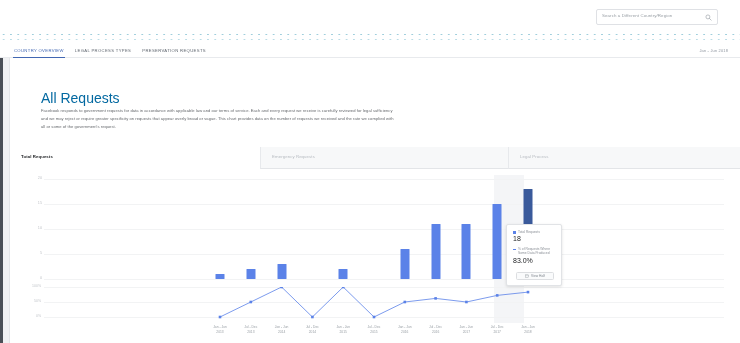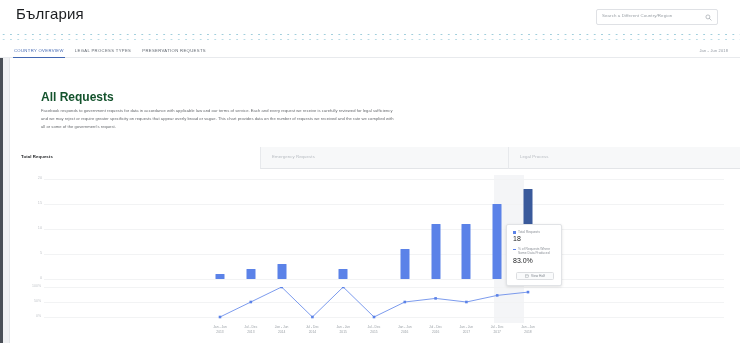--- a/index.html
+++ b/index.html
@@ -77,21 +77,21 @@
   .leftrail .dark {
     position: absolute; left: 0; top: 0; width: 3px; height: 285px;
     background: #4a4f57;
   }
 
   
   .content { position: absolute; left: 10px; top: 58px; width: 730px; height: 285px; background: #fff; }
 
   .section-title {
     position: absolute; left: 31px; top: 32px;
-    font-size: 12px; font-weight: 700; color: #14532d;
+    font-size: 14px; font-weight: 400; color: #0369a1;
   }
   .section-desc {
     position: absolute; left: 31px; top: 49px; width: 353px;
     font-size: 4.1px; line-height: 8.2px; color: #65686c; letter-spacing: .05px;
   }
 
   
   .metric-tabs {
     position: absolute; left: 0; top: 89px; width: 730px; height: 22px;
     display: flex;
@@ -194,21 +194,20 @@
   .tt-btn .ico { width: 4px; height: 4px; }
   .tt-btn .ico svg { display: block; }
   .tt-btn .txt { font-size: 3.3px; color: #828890; white-space: nowrap; }
 </style>
 </head>
 <body>
 
 <div class="page">
 
   <div class="topbar">
-    <div class="country-title">България</div>
 
     <div class="searchbox">
       <div class="ph">Search a Different Country/Region</div>
       <div class="mag">
         <svg viewBox="0 0 12 12" width="7" height="7">
           <circle cx="5" cy="5" r="3.4" fill="none" stroke="#9aa0a6" stroke-width="1.1"></circle>
           <line x1="7.6" y1="7.6" x2="10.6" y2="10.6" stroke="#9aa0a6" stroke-width="1.1" stroke-linecap="round"></line>
         </svg>
       </div>
     </div>

